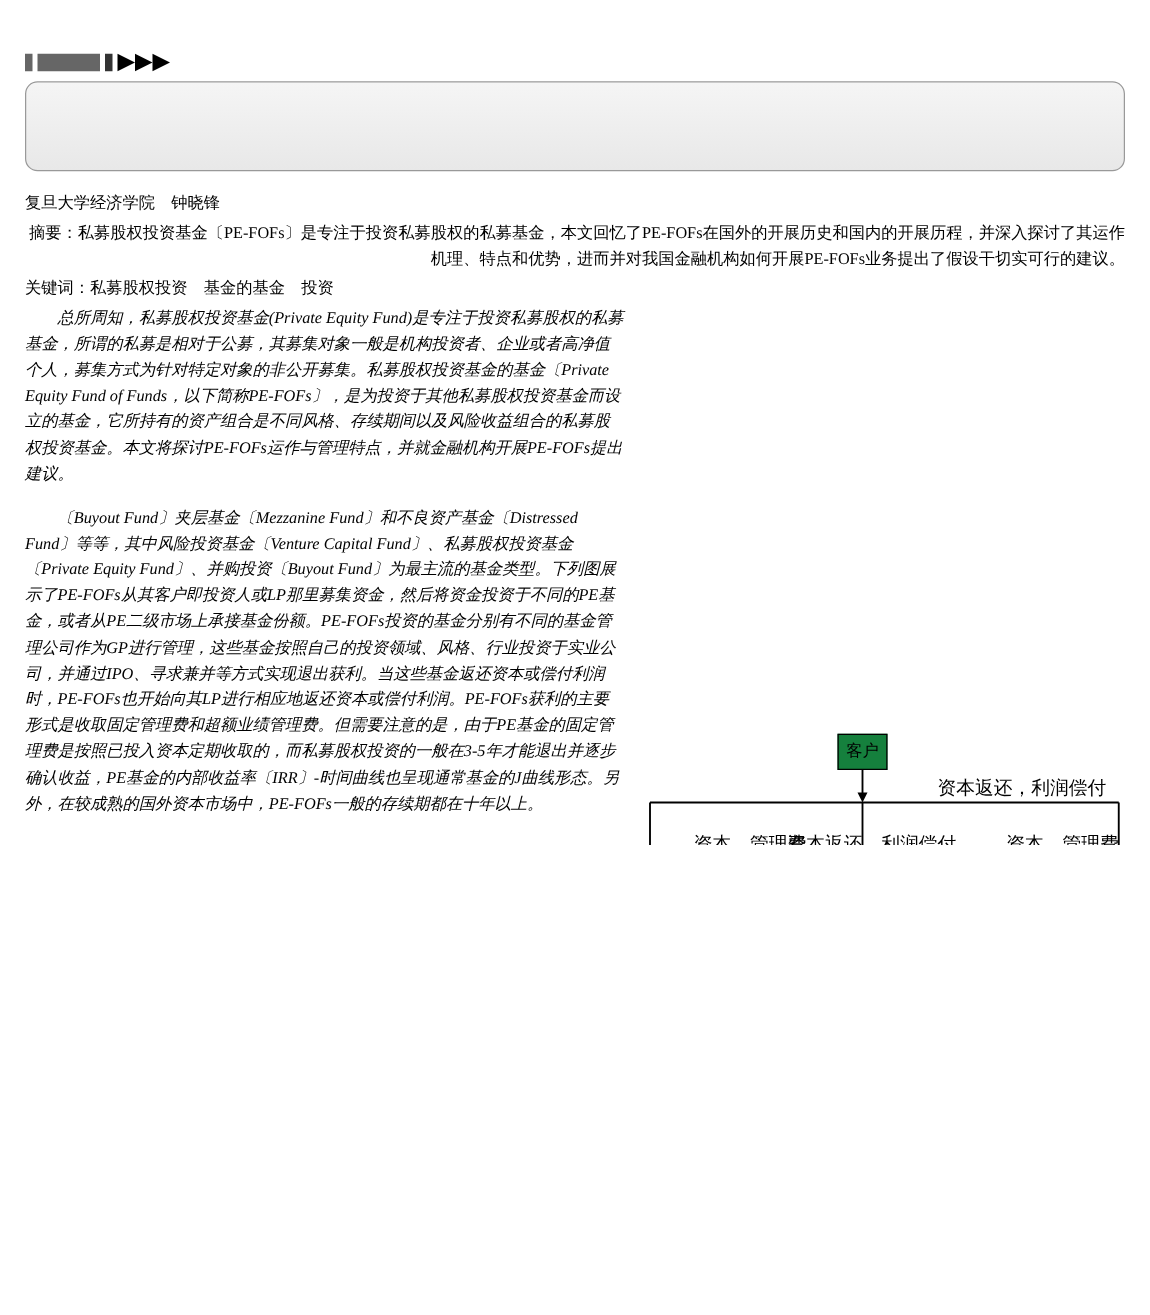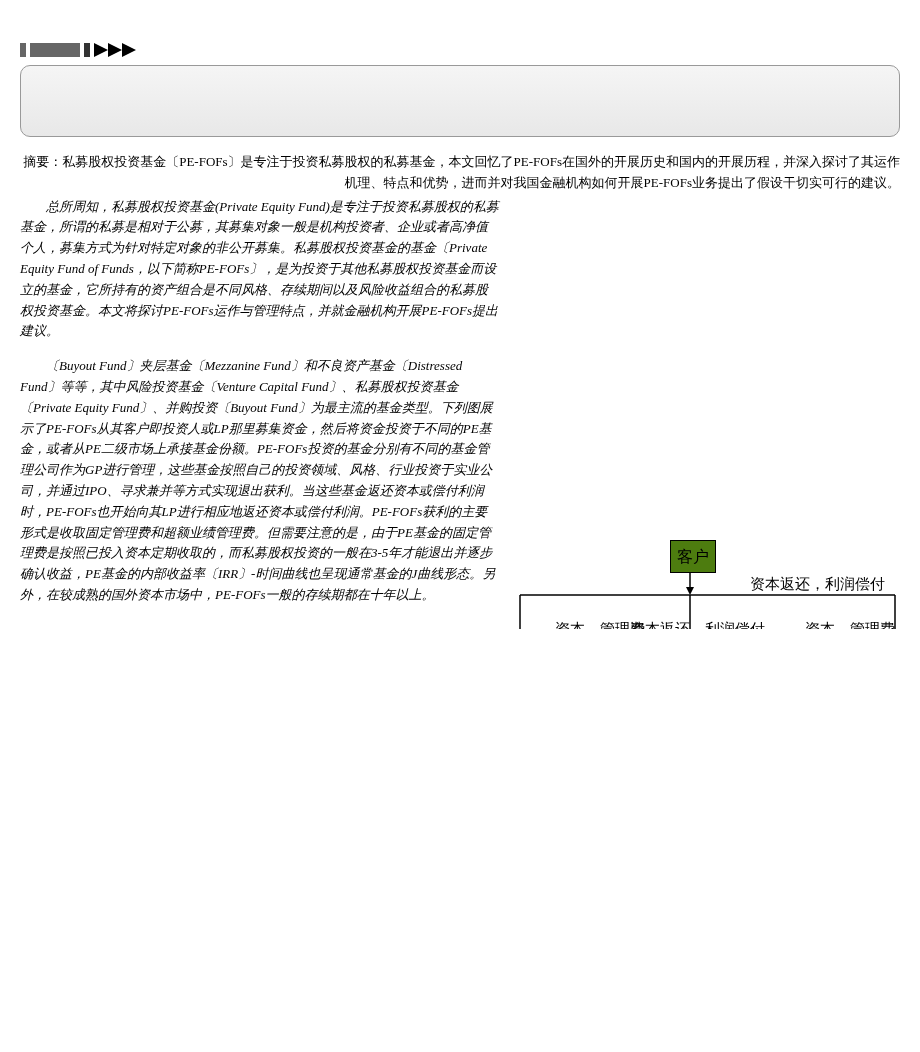--- a/index.html
+++ b/index.html
@@ -50,23 +50,23 @@
     position: relative;
   }
   .diagram {
     position: absolute;
     right: -10px;
     top: 340px;
     width: 410px;
   }
   .diagram-box {
     border: 1.5px solid #000;
-    background: #4d7c0f;
+    background: #15803d;
     text-align: center;
-    font-size: 16px;
+    font-size: 13px;
     padding: 3px 6px;
     position: absolute;
   }
   .diagram-ellipse {
     border: 2px solid #000;
     border-radius: 50%;
     background: #fff;
     text-align: center;
     font-size: 12px;
     padding: 8px 20px;
@@ -103,23 +103,25 @@
       <rect x="10" y="3" width="50" height="14" fill="#666"></rect>
       <rect x="64" y="3" width="6" height="14" fill="#333"></rect>
       <polygon points="74,3 88,10 74,17" fill="#000"></polygon>
       <polygon points="88,3 102,10 88,17" fill="#000"></polygon>
       <polygon points="102,3 116,10 102,17" fill="#000"></polygon>
     </svg>
   </div>
 
   <div class="title-band"></div>
 
+  <div class="author-line">复旦大学经济学院　钟晓锋</div>
 
   <div class="abstract">摘要：私募股权投资基金〔PE-FOFs〕是专注于投资私募股权的私募基金，本文回忆了PE-FOFs在国外的开展历史和国内的开展历程，并深入探讨了其运作机理、特点和优势，进而并对我国金融机构如何开展PE-FOFs业务提出了假设干切实可行的建议。</div>
 
+  <div class="keywords">关键词：私募股权投资　基金的基金　投资</div>
 
   <div class="content-area">
     <div class="body-text">
       <p>总所周知，私募股权投资基金(Private Equity Fund)是专注于投资私募股权的私募基金，所谓的私募是相对于公募，其募集对象一般是机构投资者、企业或者高净值个人，募集方式为针对特定对象的非公开募集。私募股权投资基金的基金〔Private Equity Fund of Funds，以下简称PE-FOFs〕，是为投资于其他私募股权投资基金而设立的基金，它所持有的资产组合是不同风格、存续期间以及风险收益组合的私募股权投资基金。本文将探讨PE-FOFs运作与管理特点，并就金融机构开展PE-FOFs提出建议。</p>
       <p style="height:8px;"></p>
       <p>〔Buyout Fund〕夹层基金〔Mezzanine Fund〕和不良资产基金〔Distressed Fund〕等等，其中风险投资基金〔Venture Capital Fund〕、私募股权投资基金〔Private Equity Fund〕、并购投资〔Buyout Fund〕为最主流的基金类型。下列图展示了PE-FOFs从其客户即投资人或LP那里募集资金，然后将资金投资于不同的PE基金，或者从PE二级市场上承接基金份额。PE-FOFs投资的基金分别有不同的基金管理公司作为GP进行管理，这些基金按照自己的投资领域、风格、行业投资于实业公司，并通过IPO、寻求兼并等方式实现退出获利。当这些基金返还资本或偿付利润时，PE-FOFs也开始向其LP进行相应地返还资本或偿付利润。PE-FOFs获利的主要形式是收取固定管理费和超额业绩管理费。但需要注意的是，由于PE基金的固定管理费是按照已投入资本定期收取的，而私募股权投资的一般在3-5年才能退出并逐步确认收益，PE基金的内部收益率〔IRR〕-时间曲线也呈现通常基金的J曲线形态。另外，在较成熟的国外资本市场中，PE-FOFs一般的存续期都在十年以上。</p>
     </div>
 
     <div class="diagram">
       <svg width="410" height="280" style="position:absolute;top:0;left:0;">

